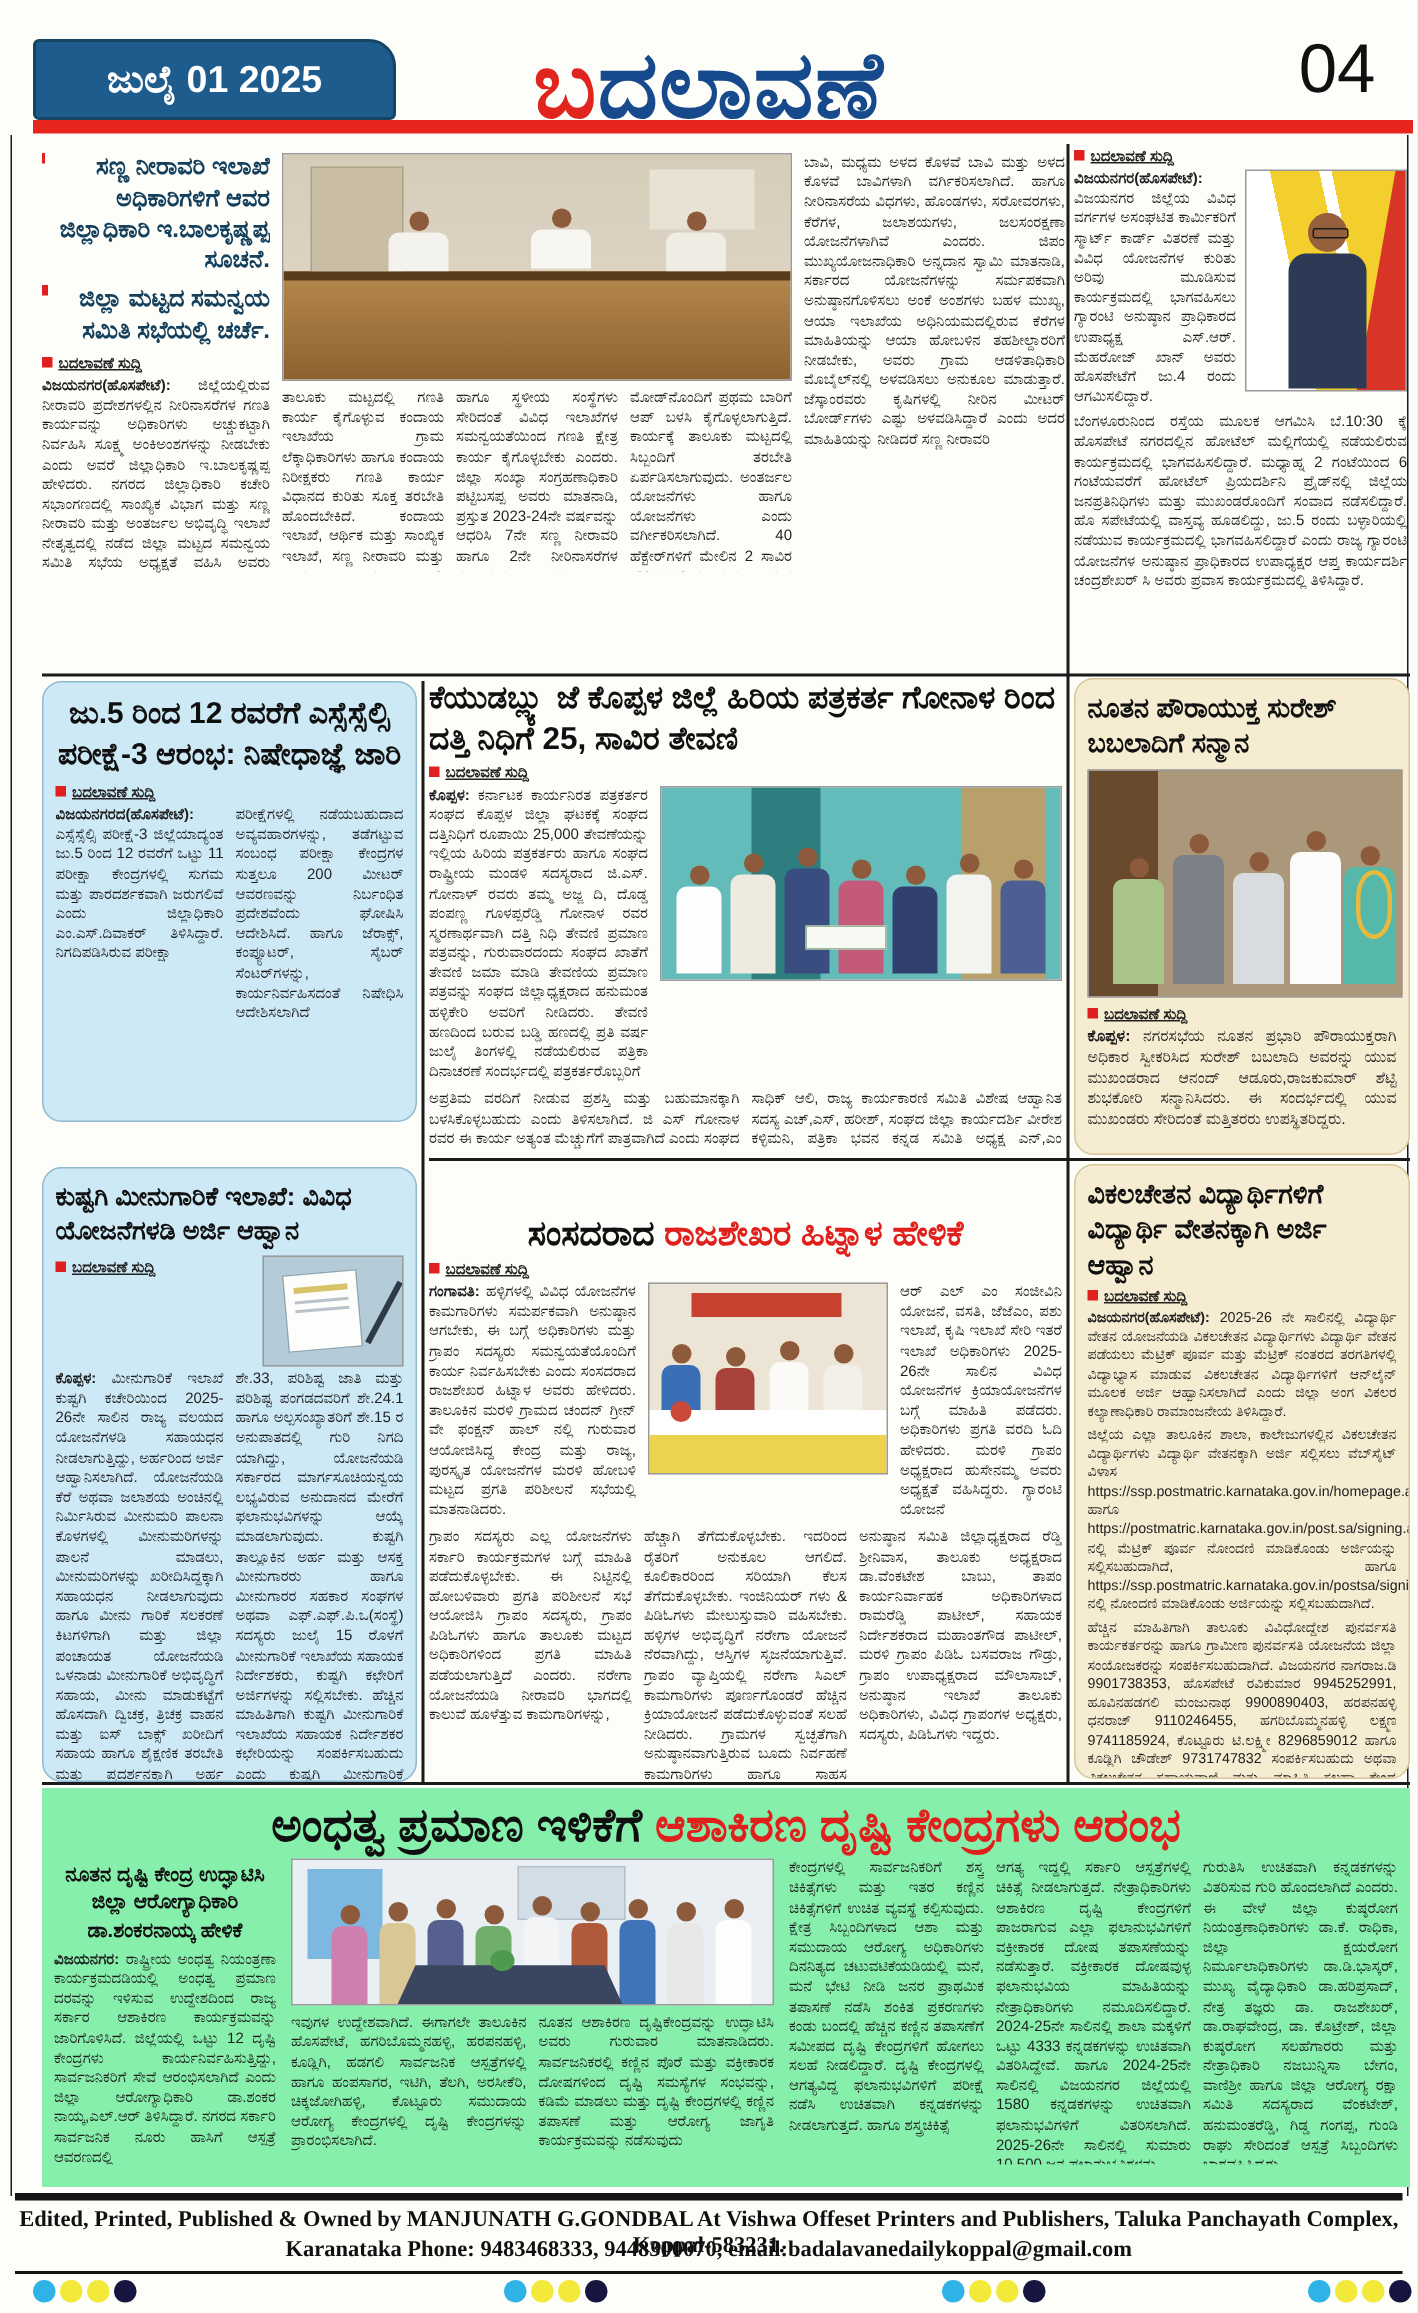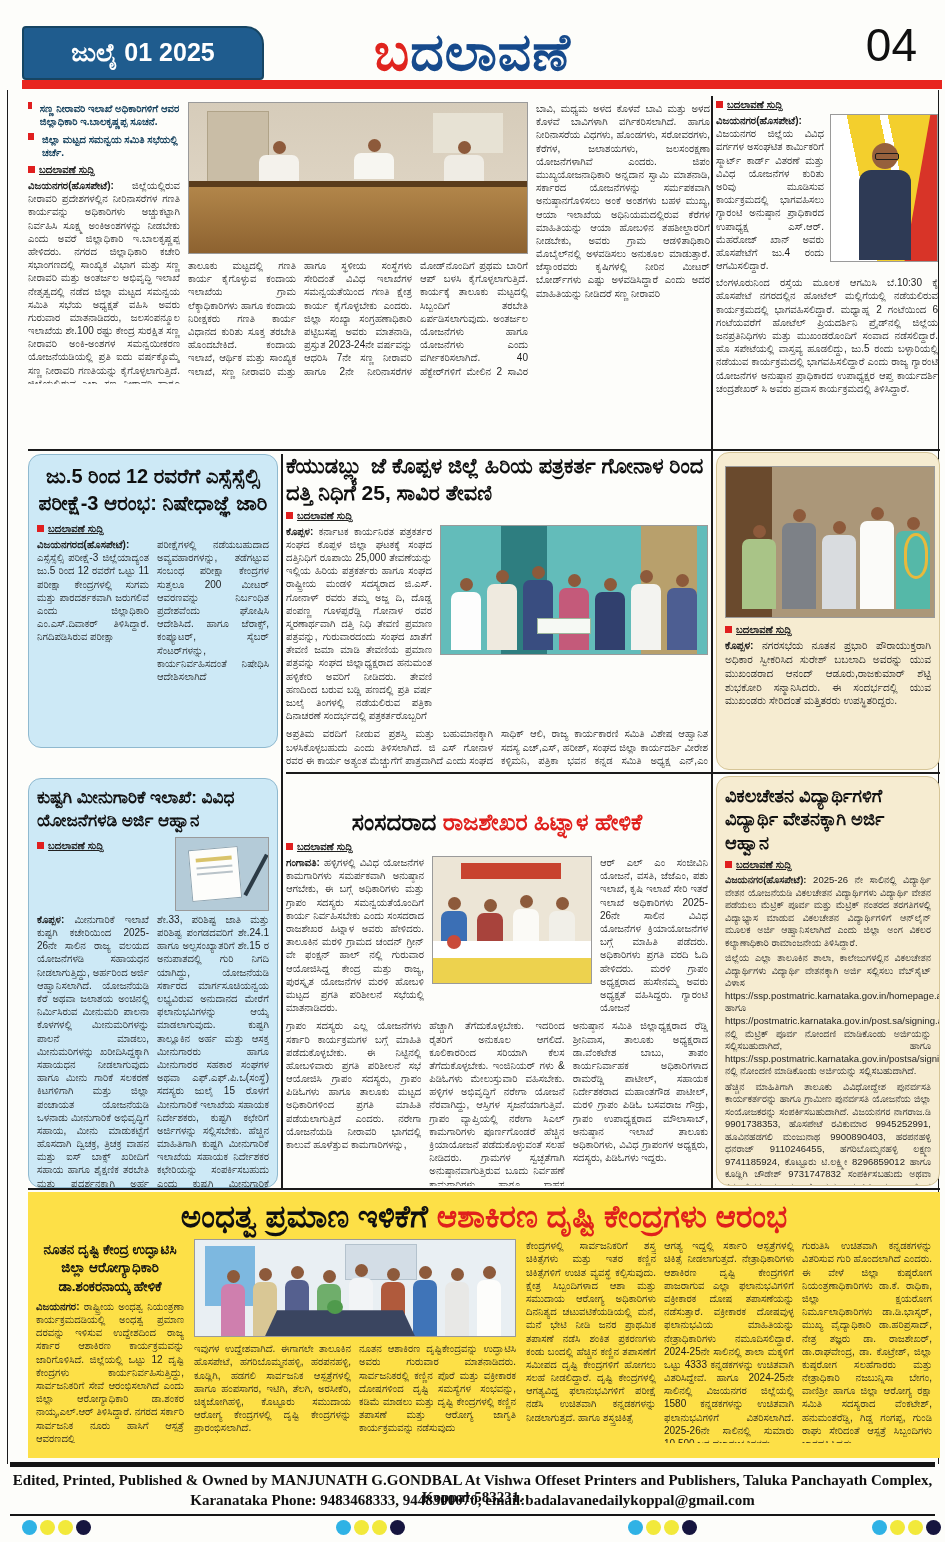--- a/index.html
+++ b/index.html
@@ -6,21 +6,21 @@
   .page{position:relative;width:945px;height:1542px;background:#fdfdfa;overflow:hidden;
         font-family:"Liberation Sans","DejaVu Sans",sans-serif;color:#1c1c1c;}
   
   .vr{position:absolute;width:2px;background:#1b1b1b;}
   .hr{position:absolute;height:2px;background:#1b1b1b;}
   .edge{position:absolute;width:1px;background:#1b1b1b;}
   
   .date-box{position:absolute;left:22px;top:26px;width:238px;height:50px;background:#1f5c8e;
             border-radius:4px 18px 4px 4px;display:flex;align-items:center;justify-content:center;
             color:#fff;font-size:25px;font-weight:bold;border:2px solid #164563;}
-  .masthead{position:absolute;left:0;right:0;top:22px;text-align:center;font-size:52px;font-weight:bold;
+  .masthead{position:absolute;left:0;right:0;top:22px;text-align:center;font-size:62px;font-weight:bold;
             color:#164a8c;letter-spacing:1px;}
   .masthead .first{color:#e0241e;}
   .page-number{position:absolute;right:28px;top:18px;font-size:46px;color:#101010;}
   .red-band{position:absolute;left:22px;right:3px;top:80px;height:9px;background:#e8251f;}
   
   .byline{font-size:10px;font-weight:bold;margin:3px 0 3px 0;}
   .byline .txt{text-decoration:underline;color:#222;margin-top:33px;}
   .sq{display:inline-block;width:7px;height:7px;background:#e01f1f;margin-right:4px;}
   p.body{font-size:10px;line-height:1.32;text-align:justify;margin:0;color:#1d1d1d;}
   .dl{font-weight:bold;}
@@ -28,40 +28,40 @@
   .col{flex:1;overflow:hidden;}
   .photo{position:relative;overflow:hidden;border:1px solid #9a9a9a;background:#cfc6b4;}
   .person{position:absolute;}
   .person .head{width:13px;height:13px;border-radius:50%;background:#8d5a3b;margin:0 auto;}
   .person .torso{height:26px;border-radius:7px 7px 0 0;margin-top:1px;}
   
   .secA{position:absolute;left:28px;top:96px;width:682px;height:350px;overflow:hidden;}
   .secA .hbox{background:#17453a;color:#fff;font-size:26px;font-weight:bold;text-align:center;
               padding:9px 4px;border:1px solid #0d2b23;border-radius:3px;
               clip-path:polygon(14px 0,100% 0,calc(100% - 10px) 100%,0 100%);}
-  .bullet{font-size:10px;font-weight:bold;color:#15405c;line-height:1.3;margin-bottom:5px;display:flex;gap:4px;}
+  .bullet{font-size:16px;font-weight:bold;color:#15405c;line-height:1.3;margin-bottom:5px;display:flex;gap:4px;text-align:right;}
   .secB{position:absolute;left:716px;top:96px;width:222px;height:352px;overflow:hidden;}
   .secB h2{margin:0 0 2px 0;font-size:16.5px;line-height:1.3;color:#163a72;}
   .panel{box-sizing:border-box;padding:8px;overflow:hidden;position:absolute;border-radius:13px;}
   .panel-blue{background:#cde9f6;border:1.5px solid #8fb9cf;}
   .panel-cream{background:#f6ecd1;border:1.5px solid #d6c597;}
   .secC{left:28px;top:454px;width:250px;height:294px;}
   .secC h2{margin:0;font-size:20px;text-align:center;line-height:1.35;color:#101010;}
   .secD{position:absolute;left:286px;top:452px;width:422px;height:316px;overflow:hidden;}
   .secD h2{margin:0;font-size:21px;line-height:1.3;color:#101010;}
   .secE{left:716px;top:452px;width:224px;height:318px;}
   .secE h2{margin:0;font-size:18px;line-height:1.3;color:#101010;}
   .secF{left:28px;top:778px;width:250px;height:410px;}
   .secF h2{margin:0;font-size:17px;line-height:1.35;color:#101010;}
   .secG{position:absolute;left:286px;top:776px;width:422px;height:410px;overflow:hidden;}
   .secG h2{margin:0;font-size:23px;line-height:1.35;color:#101010;text-align:center;}
   .secG h2 .red{color:#e0201c;}
   .secH{left:716px;top:776px;width:224px;height:410px;}
   .secH h2{margin:0;font-size:18px;line-height:1.3;color:#101010;}
-  .secI{position:absolute;left:28px;top:1192px;width:912px;height:266px;background:#fde047;
+  .secI{position:absolute;left:28px;top:1192px;width:912px;height:266px;background:#86efac;
         box-sizing:border-box;padding:6px 8px;overflow:hidden;}
   .secI h1{margin:0;font-size:31px;text-align:center;line-height:1.2;}
   .secI h1 .blk{color:#101010;} .secI h1 .red{color:#e0201c;}
   .subhead{font-size:13.5px;font-weight:bold;text-align:center;line-height:1.35;margin:2px 0 4px 0;color:#101010;}
   
   .foot-rule{position:absolute;left:10px;right:10px;top:1462px;height:5px;background:#151515;}
   .foot-line{position:absolute;left:0;right:0;text-align:center;font-family:"Liberation Serif","DejaVu Serif",serif;
              font-weight:bold;color:#101010;}
   .foot-thin{position:absolute;left:10px;right:10px;top:1514px;height:2px;background:#151515;}
   .dots{position:absolute;top:1520px;}
@@ -195,20 +195,21 @@
         <div style="position:absolute;left:96px;top:92px;width:52px;height:14px;background:#f6f9f4;border:1px solid #9db79c;"></div>
       </div>
     </div>
     <div class="cols" style="margin-top:5px;height:138px;">
       <p class="body col">ಅಪ್ರತಿಮ ವರದಿಗೆ ನೀಡುವ ಪ್ರಶಸ್ತಿ ಮತ್ತು ಬಹುಮಾನಕ್ಕಾಗಿ ಬಳಸಿಕೊಳ್ಳಬಹುದು ಎಂದು ತಿಳಿಸಲಾಗಿದೆ. ಜಿ ಎಸ್ ಗೋನಾಳ ರವರ ಈ ಕಾರ್ಯ ಅತ್ಯಂತ ಮೆಚ್ಚುಗೆಗೆ ಪಾತ್ರವಾಗಿದೆ ಎಂದು ಸಂಘದ ಜಿಲ್ಲಾಧ್ಯಕ್ಷ ಹನುಮಂತ ಹಳ್ಳಿಕೇರಿ ರವರು ಸಂಘದ ಪರವಾಗಿ ಅಭಿನಂದಿಸಿದರು. ಈ ಸಂದರ್ಭದಲ್ಲಿ ಅವರೊಂದಿಗೆ ಸಂಘದ ರಾಜ್ಯ ಕಾರ್ಯಕಾರಣಿ ಸಮಿತಿ ಸದಸ್ಯ ಎಂ</p>
       <p class="body col">ಸಾಧಿಕ್ ಆಲಿ, ರಾಜ್ಯ ಕಾರ್ಯಕಾರಣಿ ಸಮಿತಿ ವಿಶೇಷ ಆಹ್ವಾನಿತ ಸದಸ್ಯ ಎಚ್,ಎಸ್, ಹರೀಶ್, ಸಂಘದ ಜಿಲ್ಲಾ ಕಾರ್ಯದರ್ಶಿ ವೀರೇಶ ಕಳ್ಳಿಮನಿ, ಪತ್ರಿಕಾ ಭವನ ಕನ್ನಡ ಸಮಿತಿ ಅಧ್ಯಕ್ಷ ಎನ್,ಎಂ ದೊಡ್ಡಮನಿ ಅಲ್ಲದೆ ತೇವಣಿ ಪ್ರಮಾಣ ಪತ್ರ ನೀಡಿದ ಕೊಪ್ಪಳ ಯುನೈಟೆಡ್ ಕ್ರೆಡಿಟ್ ಸೌಹಾರ್ದ ಸಹಕಾರಿ ಸಂಘ ನಿಯಮಿತ ಬ್ಯಾಂಕಿನ ಸಿಬಿ, ಶ್ರೀಮತಿ ಗಿರಿಜಾ ವಸ್ತ್ರದ, ಕ್ಯಾಷಿಯರ್ ಅರ್ಚಿತಾ ಪಾಟೀಲ್, ಉಪಸ್ಥಿತರಿದ್ದರು.</p>
     </div>
   </div>
 
   <div class="panel panel-cream secE">
+    <h2>ನೂತನ ಪೌರಾಯುಕ್ತ ಸುರೇಶ್ ಬಬಲಾದಿಗೆ ಸನ್ಮಾನ</h2>
     <div class="photo" style="width:208px;height:150px;margin-top:5px;background:#ab9779;">
       <div style="position:absolute;left:0;top:0;width:46px;height:150px;background:#6a4a2d;"></div>
       <div class="person" style="left:16px;top:58px;width:34px;">
           <div class="head"></div>
           <div class="torso" style="background:#a9c487;height:70px;"></div>
         </div>
       <div class="person" style="left:56px;top:42px;width:34px;">
           <div class="head"></div>
           <div class="torso" style="background:#7d8187;height:86px;"></div>
         </div>

